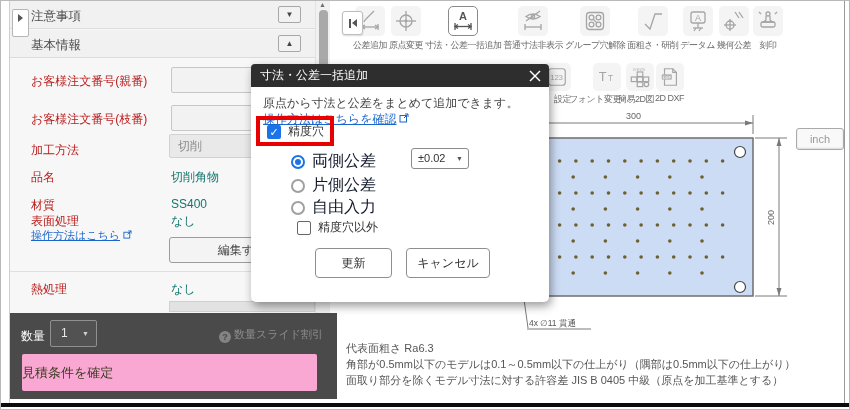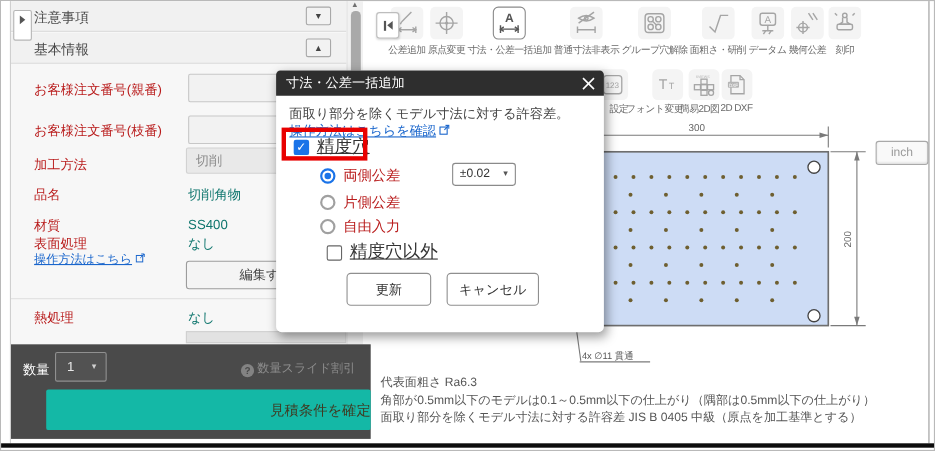--- a/index.html
+++ b/index.html
@@ -32,21 +32,21 @@
   .bar-l { width:2px; height:9px; background:#555; }
   .tri-left { width:0; height:0; border-right:5px solid #555; border-top:4px solid transparent; border-bottom:4px solid transparent; }
 
   
   .footer { position:absolute; left:9px; top:312px; width:327px; height:86px; background:#4a4a4a; z-index:6; }
   .qty-label { position:absolute; left:11px; top:15px; font-size:12px; color:#fff; }
   .qty-select { position:absolute; left:40px; top:7px; width:47px; height:27px; background:#525252; border:1px solid #909090; border-radius:2px; color:#e8e8e8; font-size:12px; line-height:25px; padding-left:10px; cursor:pointer; }
   .qty-caret { position:absolute; right:7px; top:0px; font-size:7px; color:#cfcfcf; }
   .discount { position:absolute; right:14px; top:14px; font-size:11px; color:#8d8d8d; cursor:pointer; }
   .q-ico { display:inline-block; width:12px; height:12px; border-radius:50%; background:#838383; color:#4a4a4a; font-size:9px; font-weight:bold; text-align:center; line-height:12px; margin-right:3px; vertical-align:-2px; }
-  .cta { position:absolute; left:32px; top:41px; width:295px; height:37px; background:#14b8a6; border:none; border-radius:2px; font-size:13px; color:#3f3a22; text-align:right; line-height:37px; cursor:pointer; font-family:inherit; }
+  .cta { position:absolute; left:12px; top:41px; width:295px; height:37px; background:#f9a8d4; border:none; border-radius:2px; font-size:13px; color:#3f3a22; text-align:left; line-height:37px; cursor:pointer; font-family:inherit; }
 
   
   .toolbar { position:absolute; left:352px; top:5px; display:flex; gap:2px; z-index:1; }
   .tool { display:flex; flex-direction:column; align-items:center; cursor:pointer; }
   .tool .ic { width:30px; height:30px; border-radius:5px; background:#f4f4f4; border:1px solid transparent; display:flex; align-items:center; justify-content:center; }
   .tool.selected .ic { background:#fff; border:1px solid #8a8a8a; }
   .tool .lb { margin-top:3px; font-size:9px; color:#6a6a6a; white-space:nowrap; letter-spacing:-0.5px; }
   .tool svg { stroke:#a5a5a5; fill:none; stroke-width:1.3; }
   .tool.selected svg { stroke:#555; }
   .toolbar2 { position:absolute; top:62px; z-index:1; }
@@ -67,27 +67,27 @@
   .dlg-title { position:relative; height:23px; background:#2e2e2e; border-radius:4px 4px 0 0; color:#fff; font-size:12px; line-height:23px; padding-left:9px; }
   .dlg-close { position:absolute; right:6px; top:4px; width:16px; height:16px; cursor:pointer; }
   .dlg-desc { position:absolute; left:12px; top:31px; font-size:12px; color:#444; }
   .dlg-link { position:absolute; left:12px; top:47px; font-size:12px; color:#1a66cc; text-decoration:underline; cursor:pointer; }
   .ext-ico { display:inline-block; margin-left:3px; }
   .red-box { position:absolute; left:5px; top:52px; width:78px; height:30px; border:4px solid #e80000; z-index:12; pointer-events:none; }
   .chk-row { position:absolute; display:flex; align-items:center; gap:7px; cursor:pointer; }
   .chk { width:14px; height:14px; border-radius:2px; }
   .chk.on { background:#1a73e8; color:#fff; font-size:11px; text-align:center; line-height:14px; }
   .chk.off { background:#fff; border:1px solid #666; }
-  .chk-lb { font-size:16px; color:#333;text-decoration:underline; }
+  .chk-lb { font-size:12px; color:#333; }
   .radio-row { position:absolute; display:flex; align-items:center; gap:7px; cursor:pointer; }
   .rad { width:14px; height:14px; border-radius:50%; background:#fff; }
   .rad.on { border:2px solid #1a73e8; position:relative; }
   .rad.on::after { content:""; position:absolute; left:2px; top:2px; width:6px; height:6px; border-radius:50%; background:#1a73e8; }
   .rad.off { border:2px solid #a0a0a0; }
-  .rad-lb { font-size:13px; color:#b91c1c; }
+  .rad-lb { font-size:16px; color:#0f172a; }
   .tol-select { position:absolute; left:160px; top:84px; width:58px; height:21px; background:#fff; border:1px solid #8a8a8a; border-radius:3px; font-size:11px; color:#333; line-height:19px; padding-left:6px; cursor:pointer; }
   .tol-caret { position:absolute; right:5px; top:0; font-size:7px; color:#555; }
   .dlg-btn { position:absolute; top:184px; height:30px; background:#fff; border:1px solid #8f8f8f; border-radius:4px; font-size:12px; color:#333; text-align:center; line-height:28px; cursor:pointer; font-family:inherit; }
 </style>
 </head>
 <body>
 
 <div class="app">
 
   <div class="toolbar">
@@ -429,21 +429,21 @@
   </div>
 
   <div class="dialog">
     <div class="dlg-title">
       <span>寸法・公差一括追加</span>
       <svg class="dlg-close" viewBox="0 0 16 16">
           <line x1="3" y1="3" x2="13" y2="13" stroke="#fff" stroke-width="1.4"></line>
           <line x1="13" y1="3" x2="3" y2="13" stroke="#fff" stroke-width="1.4"></line>
         </svg>
     </div>
-    <div class="dlg-desc">面取り部分を除くモデル寸法に対する許容差。</div>
+    <div class="dlg-desc">原点から寸法と公差をまとめて追加できます。</div>
     <div class="dlg-link"><span>操作方法はこちらを確認</span><svg class="ext-ico" width="10" height="10" viewBox="0 0 10 10">
           <rect x="1" y="2.5" width="6.5" height="6.5" fill="none" stroke="#1a66cc"></rect>
           <line x1="5" y1="5" x2="9" y2="1" stroke="#1a66cc"></line>
           <path d="M6 1 L9 1 L9 4" fill="none" stroke="#1a66cc"></path>
         </svg></div>
 
     <div class="red-box"></div>
     <div class="chk-row" style="left:16px; top:59px;">
       <span class="chk on">✓</span>
       <span class="chk-lb">精度穴</span>

